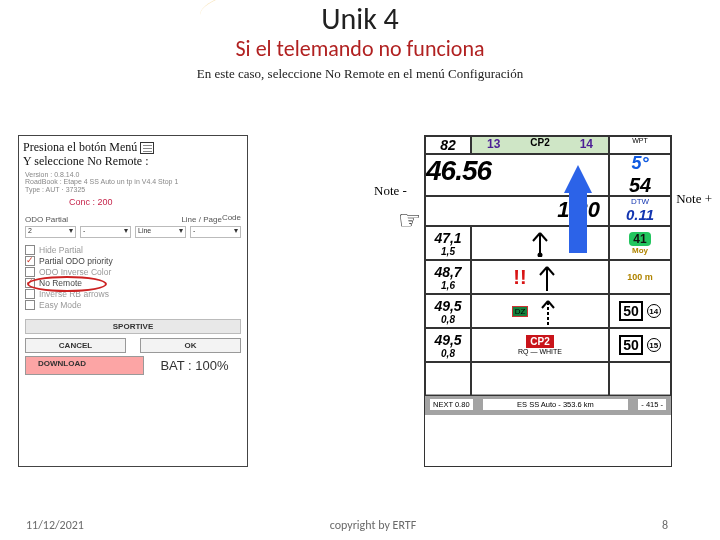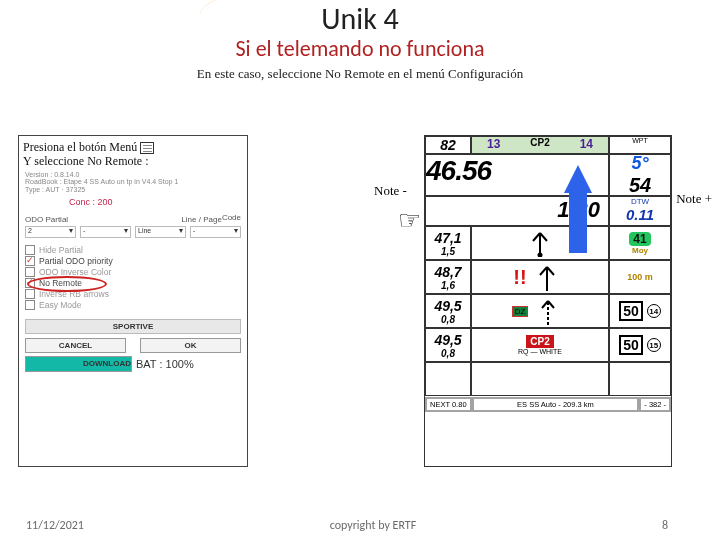--- a/index.html
+++ b/index.html
@@ -87,22 +87,22 @@
     border:1px solid #bbb;
     font-size:8px;
     font-weight:bold;
     text-align:center;
     padding:2px 0;
     background:#e8e8e8;
   }
   .btnrow { display:flex; gap:14px; padding:0 6px 3px;}
   .btnrow .b { flex:1; border:1px solid #999; text-align:center; font-size:8px; font-weight:bold; padding:2px 0; background:#f3f3f3;}
   .batrow { display:flex; gap:4px; padding:0 6px;}
-  .batrow .b { flex:1; border:1px solid #999; text-align:right; font-size:8px; font-weight:bold; padding:2px 0; background:#14b8a6;}
-  .batrow .bt { flex:1; text-align:left; font-size:11px; padding:2px 0;}
+  .batrow .b { flex:1; border:1px solid #999; text-align:left; font-size:8px; font-weight:bold; padding:2px 12px; background:#fca5a5;}
+  .batrow .bt { flex:1; text-align:center; font-size:13px; padding:2px 0;}
 
   
   .right-shot {
     position: absolute;
     right: 38px; top: 0;
     width: 248px; height: 332px;
     border: 1px solid #333;
     background: #fff;
     display: grid;
     grid-template-columns: 46px 1fr 62px;
@@ -131,21 +131,21 @@
   .rb-row-m { display:flex; align-items:center; justify-content:center; }
   .rb-row-r { display:flex; align-items:center; justify-content:center; font-weight:bold;}
   .pill { background:#22c55e; color:#111; border-radius:4px; padding:0 4px; font-weight:bold; font-size:12px;}
   .moy { color:#b08400; font-size:8px; font-weight:bold;}
   .bang { color:#d81414; font-weight:900; font-size:20px;}
   .sq50 { border:2px solid #000; padding:0 2px; font-size:14px;}
   .tiny14 { border:1px solid #000; border-radius:50%; width:14px; height:14px; font-size:8px; display:flex; align-items:center; justify-content:center;}
   .dz { background:#15803d; border:1px solid #c33; font-size:8px; padding:0 2px;}
   .cp2 { background:#c9141a; color:#fff; font-weight:bold; padding:1px 4px; font-size:10px;}
   .rb-foot { grid-area: 9/1/10/4; display:flex; font-size:7.5px; align-items:center;}
-  .rb-foot > div { border:2px solid #a3a3a3; padding:1px 3px; flex:0 0 auto;}
+  .rb-foot > div { border:5px solid #a3a3a3; padding:1px 3px; flex:0 0 auto;}
   .rb-foot .grow { flex:1;}
 
   
   .note-minus { position:absolute; left:356px; top:48px; font-family:Georgia,serif; font-size:13px;}
   .note-plus  { position:absolute; right:-2px; top:56px; font-family:Georgia,serif; font-size:13px;}
 
   
   .footer {
     position: absolute; left: 0; right: 0; bottom: 8px;
     display: flex; justify-content: space-between;
@@ -309,22 +309,22 @@
       <span class="sq50">50</span>
       <span class="tiny14">15</span>
     </div>
 
     <div class="rb-cell" style="grid-area:8/1/9/2"></div>
     <div class="rb-cell" style="grid-area:8/2/9/3"></div>
     <div class="rb-cell" style="grid-area:8/3/9/4"></div>
 
     <div class="rb-foot">
       <div>NEXT 0.80</div>
-      <div class="grow" style="text-align:center">ES SS Auto - 209.3 km</div>
-      <div>- 382 -</div>
+      <div class="grow" style="text-align:center">ES SS Auto - 353.6 km</div>
+      <div>- 415 -</div>
     </div>
   </div>
 
   <div style="position:absolute; left:546px; top:30px;">
     <div style="width:0;height:0;border-left:14px solid transparent;border-right:14px solid transparent;border-bottom:28px solid #2c63e8;"></div>
     <div style="width:18px;height:60px;background:#2c63e8;margin:0 auto;"></div>
   </div>
 
   <div style="position:absolute; left:380px; top:70px; font-size:26px;">☞</div>
 

